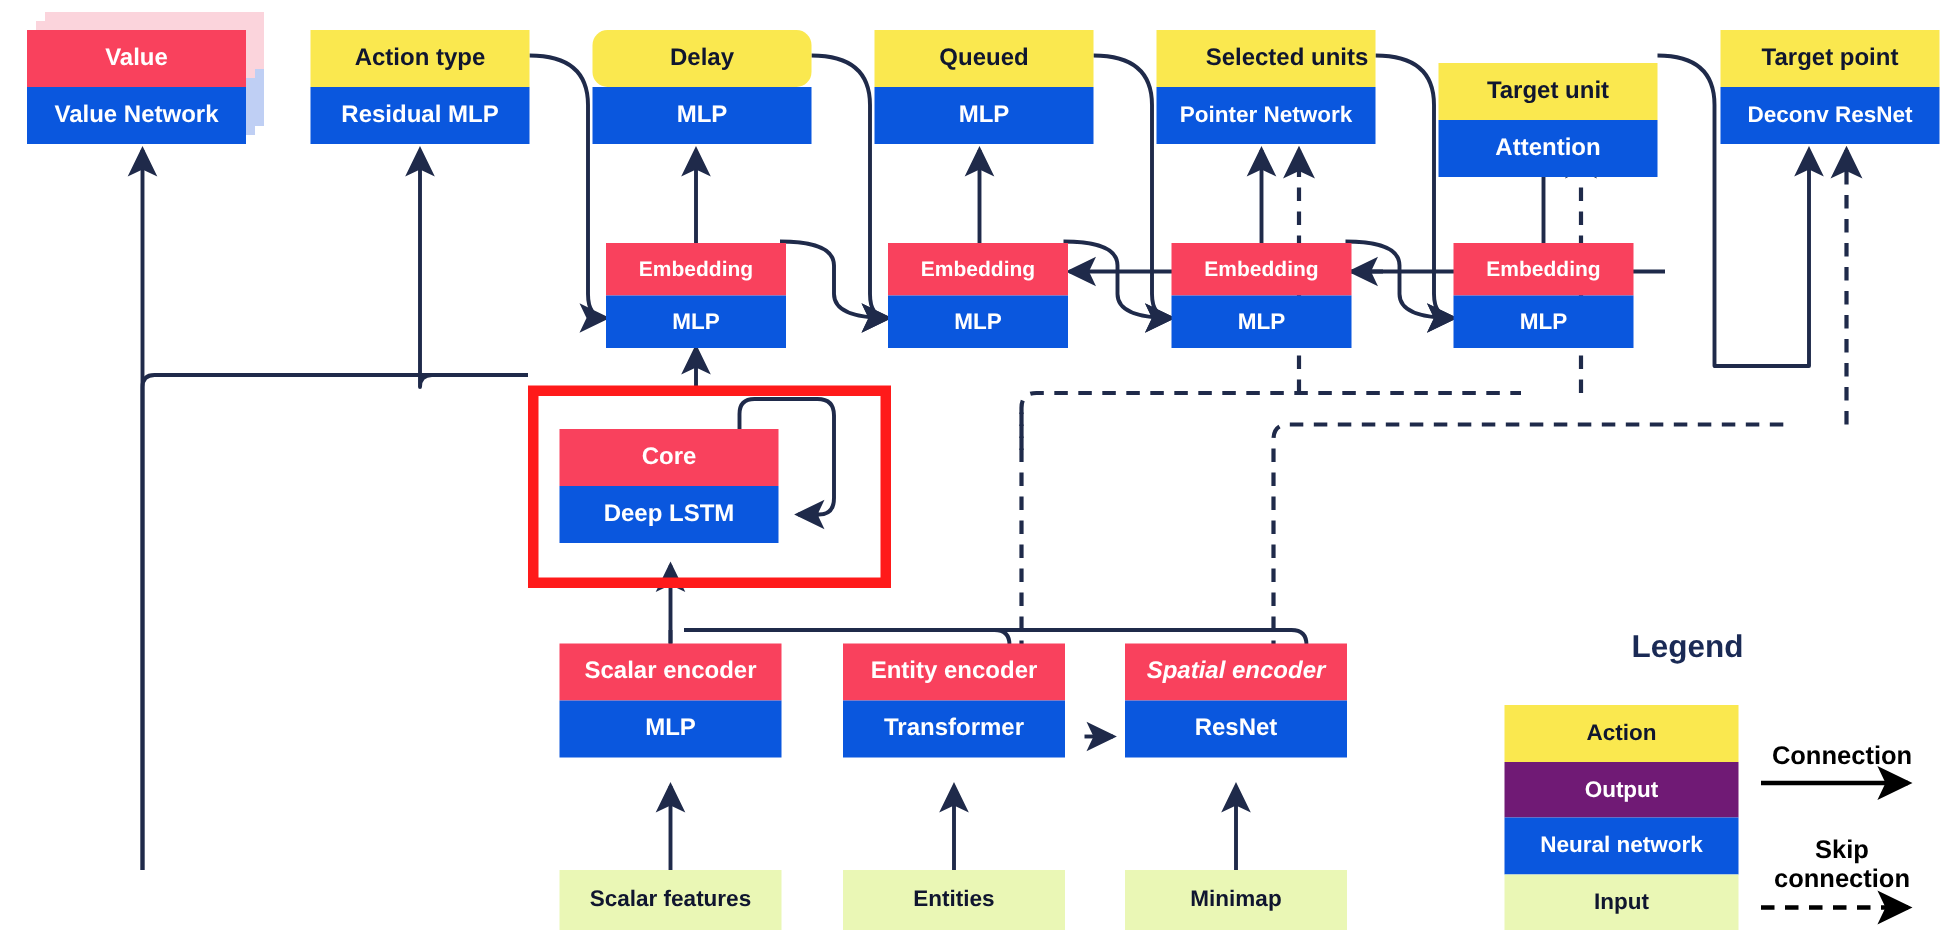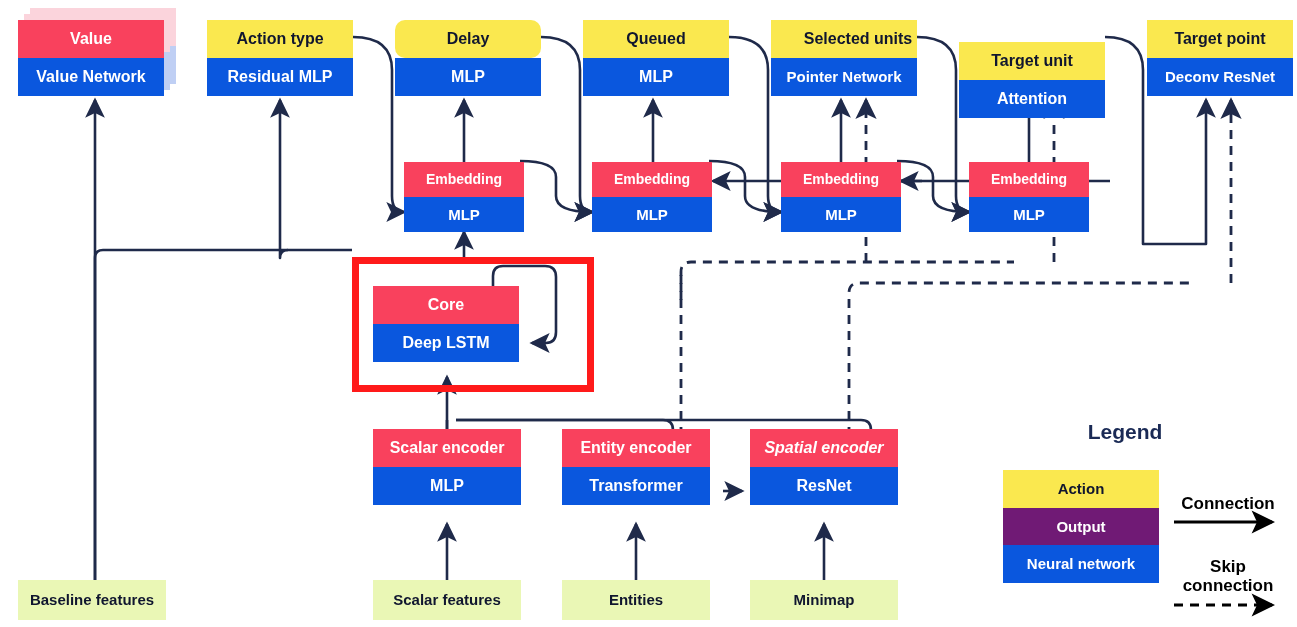--- a/index.html
+++ b/index.html
@@ -176,43 +176,43 @@
   </div>
   <div class="node" style="left:562px;top:429px;width:148px;height:76px;">
     <div class="cell c-output" style="height:38px;">Entity encoder</div>
     <div class="cell c-nn" style="height:38px;">Transformer</div>
   </div>
   <div class="node" style="left:750px;top:429px;width:148px;height:76px;">
     <div class="cell c-output" style="height:38px;font-style:italic;">Spatial encoder</div>
     <div class="cell c-nn" style="height:38px;">ResNet</div>
   </div>
 
-  <div class="node" style="left:18px;top:580px;width:148px;height:40px;">
-    <div class="cell c-input" style="height:40px;">Baseline features</div>
-  </div>
   <div class="node" style="left:373px;top:580px;width:148px;height:40px;">
     <div class="cell c-input" style="height:40px;">Scalar features</div>
   </div>
   <div class="node" style="left:562px;top:580px;width:148px;height:40px;">
     <div class="cell c-input" style="height:40px;">Entities</div>
   </div>
   <div class="node" style="left:750px;top:580px;width:148px;height:40px;">
     <div class="cell c-input" style="height:40px;">Minimap</div>
   </div>
 
   <div class="legend-title" style="left:1125px;top:420px;transform:translateX(-50%);">Legend</div>
   <div class="legend-box" style="left:1003px;top:470px;width:156px;height:150px;">
     <div class="lg-row" style="height:37.5px;background:#FAE84F;color:#10162F;">
       <span>Action</span>
     </div>
     <div class="lg-row" style="height:37.5px;background:#701a75;color:#ffffff;">
       <span>Output</span>
     </div>
     <div class="lg-row" style="height:37.5px;background:#0A57DE;color:#ffffff;">
       <span>Neural network</span>
+    </div>
+    <div class="lg-row" style="height:37.5px;background:#EAF7B5;color:#10162F;">
+      <span>Input</span>
     </div>
   </div>
   <div class="leg-txt" style="left:1228px;top:494px;transform:translateX(-50%);">Connection</div>
   <div class="leg-txt" style="left:1228px;top:557px;transform:translateX(-50%);white-space:pre-line;"><span>Skip
 connection</span></div>
 
   <svg class="wires" style="z-index:3;" viewBox="0 0 1297 627">
     <defs>
       <marker id="ahk" markerWidth="9" markerHeight="9" refX="7.2" refY="4.5" orient="auto" markerUnits="strokeWidth">
         <path d="M0.4,0.7 L8.2,4.5 L0.4,8.3 L2.2,4.5 Z" fill="#000000"></path>

